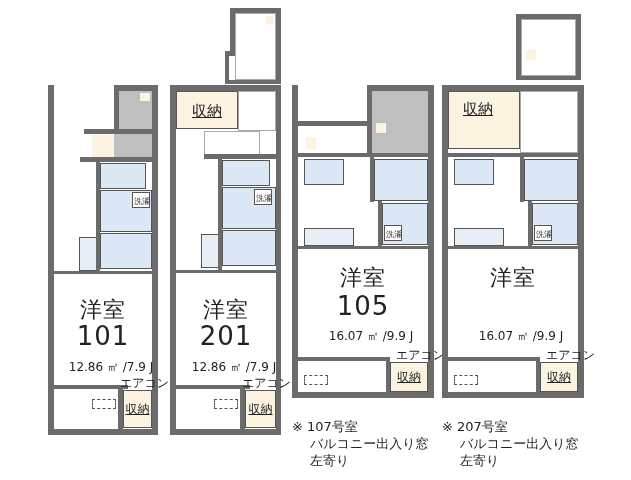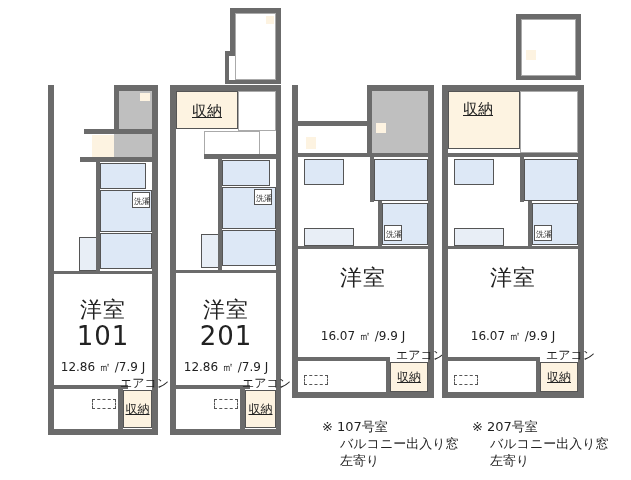--- a/index.html
+++ b/index.html
@@ -6,24 +6,24 @@
   body{width:631px;height:480px;position:relative;overflow:hidden;font-family:"DejaVu Sans","Liberation Sans",sans-serif;color:#222;}
   .abs{position:absolute;box-sizing:border-box;}
   .wall{position:absolute;background:#6b6b6b;}
   .room{position:absolute;box-sizing:border-box;}
   .storage{background:#fdf3e1;border:1px solid #555;}
   .wet{background:#dde8f6;border:1px solid #555;}
   .stair{background:#bfbfbf;}
   .stairw{background:#fff;}
   .label-big{position:absolute;font-size:22px;text-align:center;letter-spacing:1px;}
   .label-num{position:absolute;font-size:26px;text-align:center;letter-spacing:1px;}
-  .label-area{position:absolute;font-size:12px;text-align:center;white-space:nowrap;}
+  .label-area{position:absolute;font-size:12px;text-align:center;white-space:nowrap;margin-left:8px;}
   .label-sm{position:absolute;font-size:13px;text-align:center;text-decoration:underline;}
   .tiny{position:absolute;font-size:12px;white-space:nowrap;}
-  .note{position:absolute;font-size:13px;line-height:17px;white-space:nowrap;margin-left:30px;}
+  .note{position:absolute;font-size:13px;line-height:17px;white-space:nowrap;}
   .dash{position:absolute;border:1px dashed #555;}
 </style>
 </head>
 <body>
 
 <div class="abs" style="left:48px;top:85px;width:110px;height:350px;">
 
   <div class="wall" style="left:0;top:0;width:6px;height:350px;"></div>
   <div class="wall" style="left:104px;top:0;width:6px;height:350px;"></div>
   <div class="wall" style="left:0;top:344px;width:110px;height:6px;"></div>
@@ -132,20 +132,21 @@
 
   <div class="wall" style="left:6px;top:272px;width:90px;height:4px;"></div>
   <div class="room storage" style="left:98px;top:277px;width:38px;height:30px;">
     <span class="label-sm" style="left:0;top:6px;width:36px;font-size:12px;">収納</span>
   </div>
   <div class="wall" style="left:94px;top:272px;width:4px;height:38px;"></div>
   <div class="dash" style="left:12px;top:290px;width:22px;height:8px;"></div>
   <span class="tiny" style="left:104px;top:262px;">エアコン</span>
 
   <div class="label-big" style="left:6px;top:178px;width:130px;">洋室</div>
+  <div class="label-num" style="left:6px;top:206px;width:130px;">105</div>
   <div class="label-area" style="left:6px;top:243px;width:130px;">16.07 ㎡ /9.9 J</div>
 </div>
 
 <div class="abs" style="left:442px;top:14px;width:142px;height:384px;">
 
   <div class="wall" style="left:74px;top:0;width:64px;height:5px;"></div>
   <div class="wall" style="left:74px;top:0;width:5px;height:66px;"></div>
   <div class="wall" style="left:134px;top:0;width:5px;height:66px;"></div>
   <div class="wall" style="left:74px;top:62px;width:65px;height:4px;"></div>
   <div class="room stairw" style="left:79px;top:5px;width:55px;height:57px;border:1px solid #aaa;"></div>

